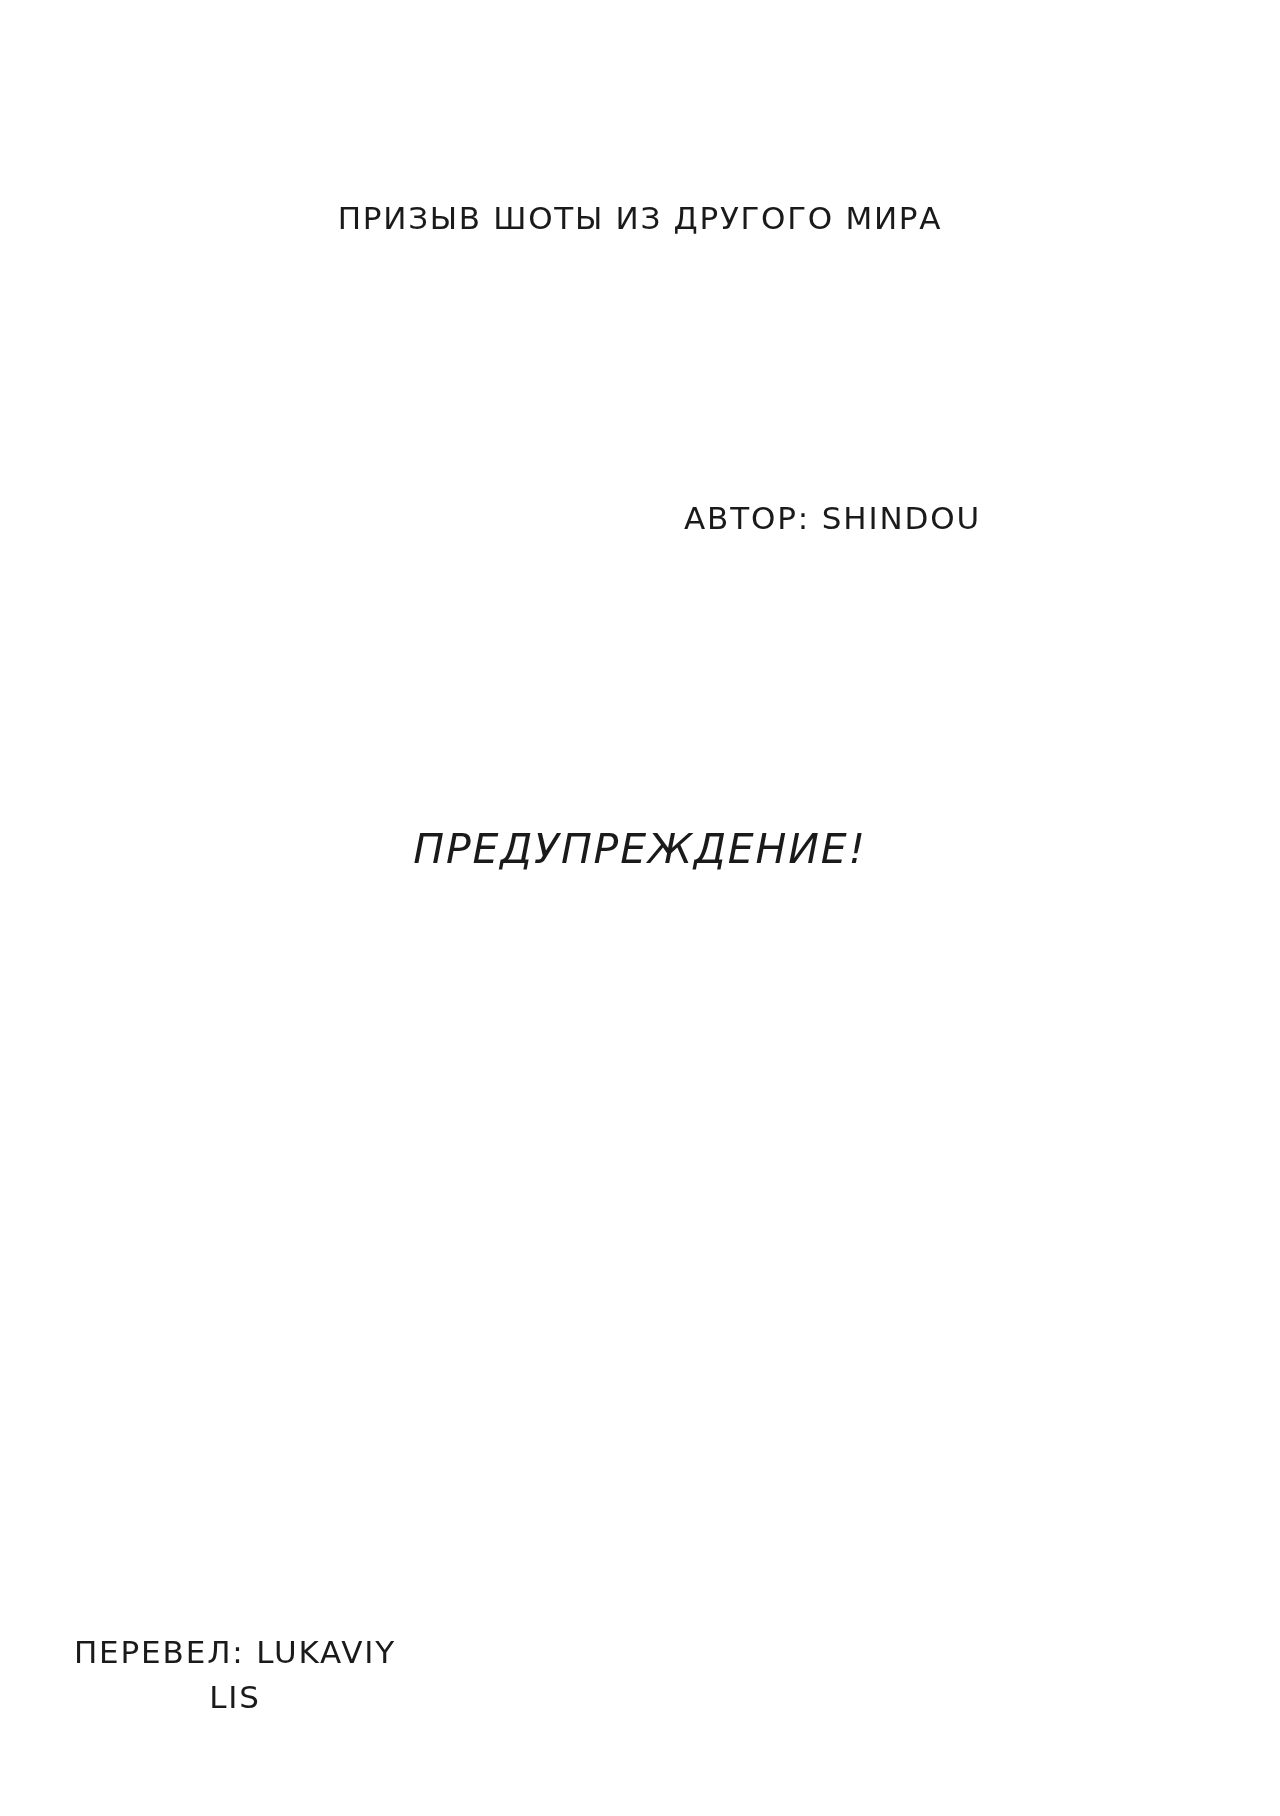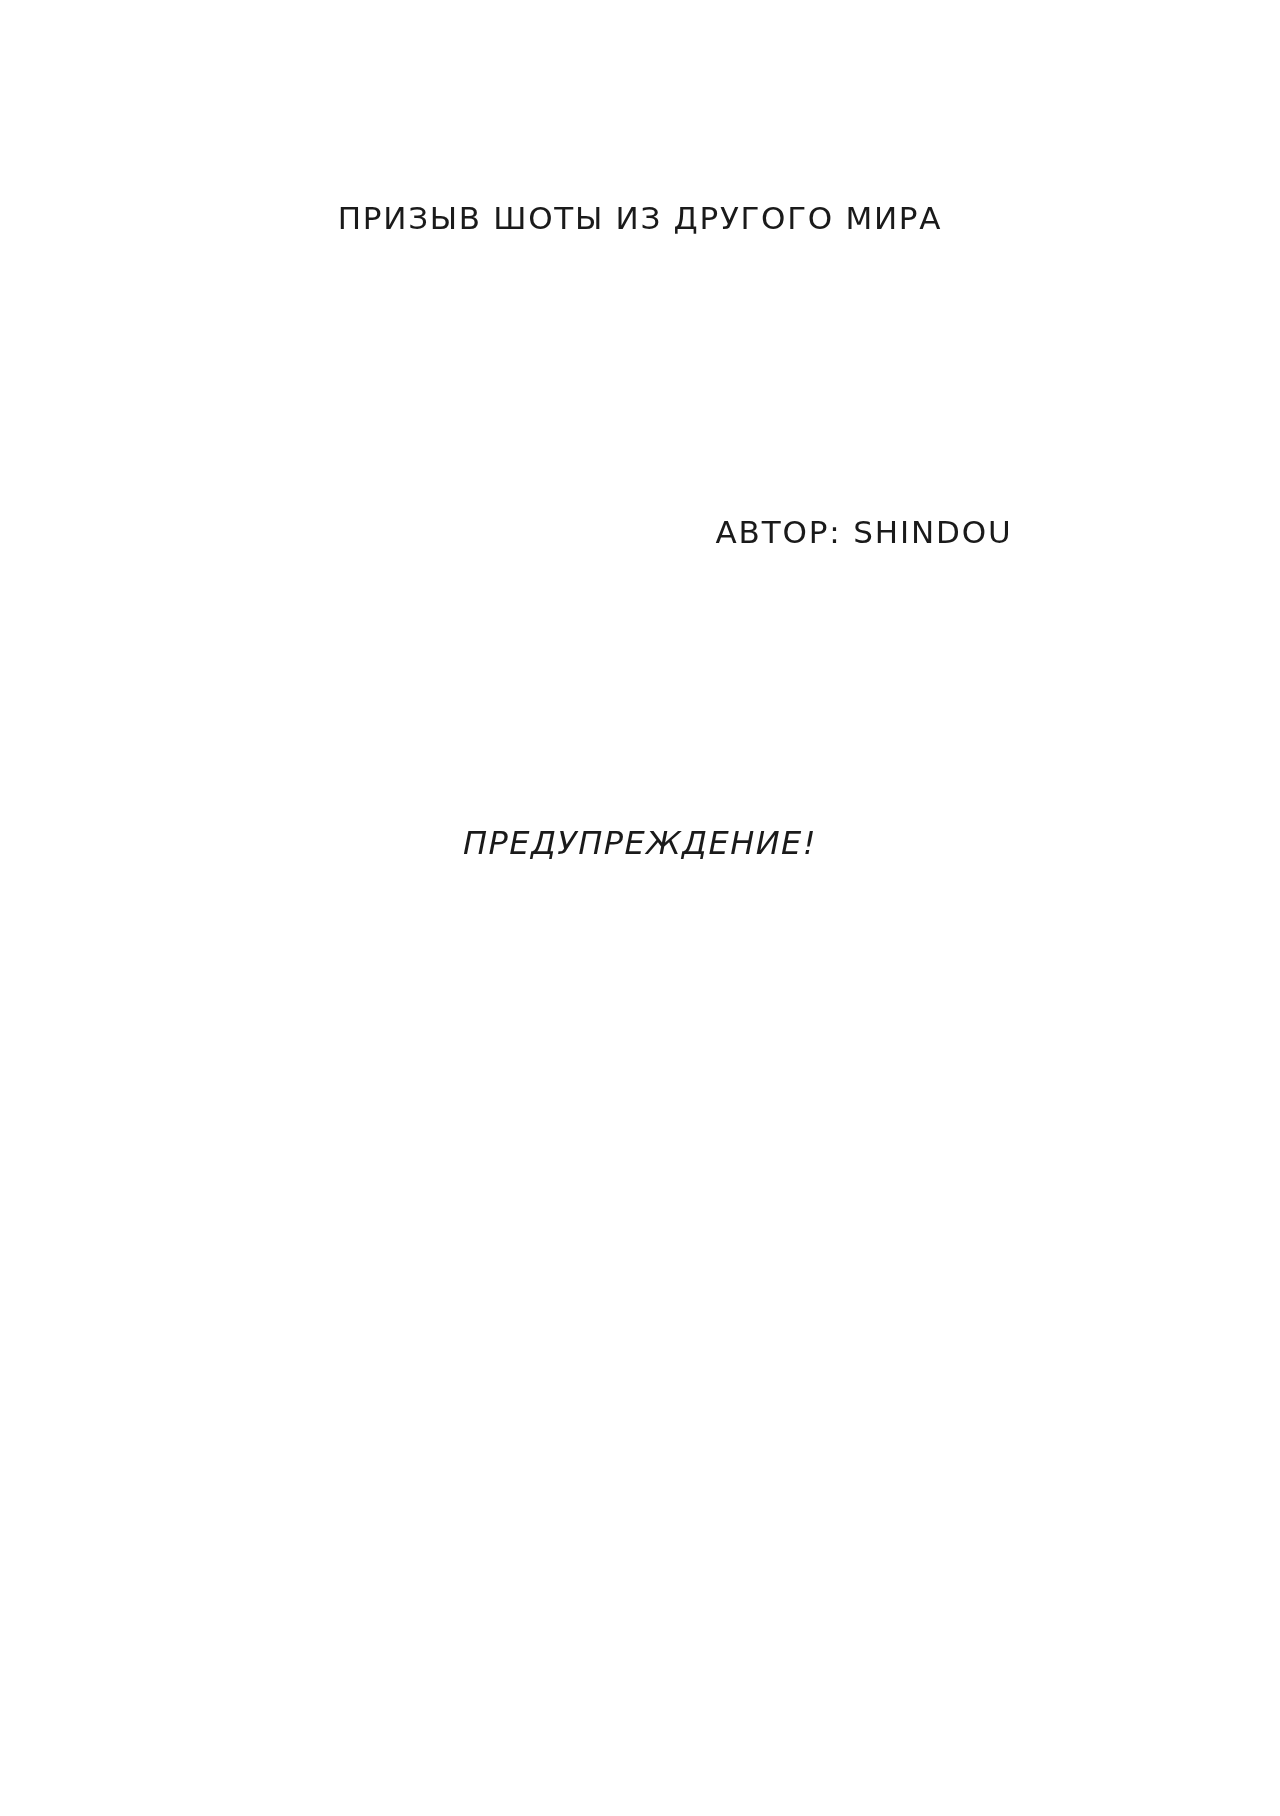--- a/index.html
+++ b/index.html
@@ -37,42 +37,41 @@
     font-weight: 400;
     letter-spacing: 0.055em;
     text-transform: uppercase;
     font-variant: small-caps;
     white-space: pre;
   }
 
   .author-block {
     position: absolute;
     right: 236px;
-    top: 510px;
-    text-align: center;
+    top: 496px;
     width: 360px;
   }
   .author-line {
     font-size: 31px;
     line-height: 1.45;
     letter-spacing: 0.06em;
     text-transform: uppercase;
     font-variant: small-caps;
     white-space: pre;
   }
 
   .warning-block {
     position: absolute;
     left: 0;
     right: 0;
     top: 820px;
     text-align: center;
   }
   .warning-line {
-    font-size: 32px;
+    font-size: 41px;
     line-height: 1.44;
     letter-spacing: 0.045em;
     text-transform: uppercase;
     font-variant: small-caps;
     white-space: pre;
     text-align: center;
   }
   .warning-line.italicish {
     font-style: italic;
   }
@@ -103,14 +102,18 @@
   </div>
 
   <div class="author-block">
     <div class="author-line">Автор: Shindou</div>
   </div>
 
   <div class="warning-block">
     <div class="warning-line italicish">Предупреждение!</div>
   </div>
 
+  <div class="translator-block">
+    <div class="translator-line">Перевел: Lukaviy</div>
+    <div class="translator-line">Lis</div>
+  </div>
 
 </div>
 
 </body></html>

